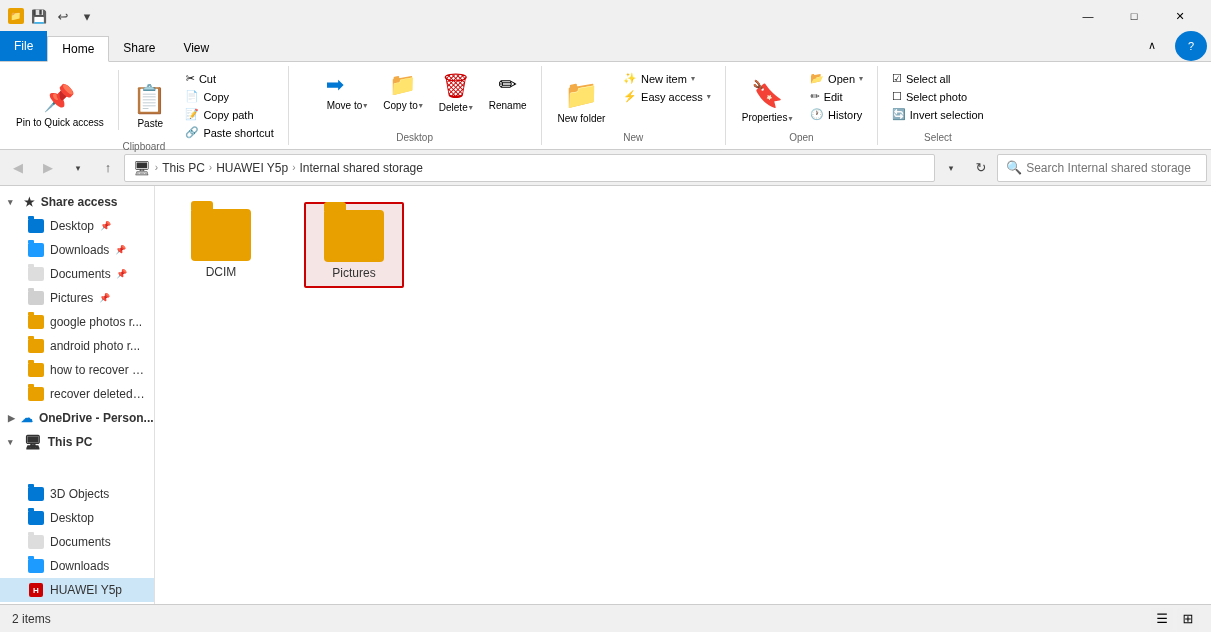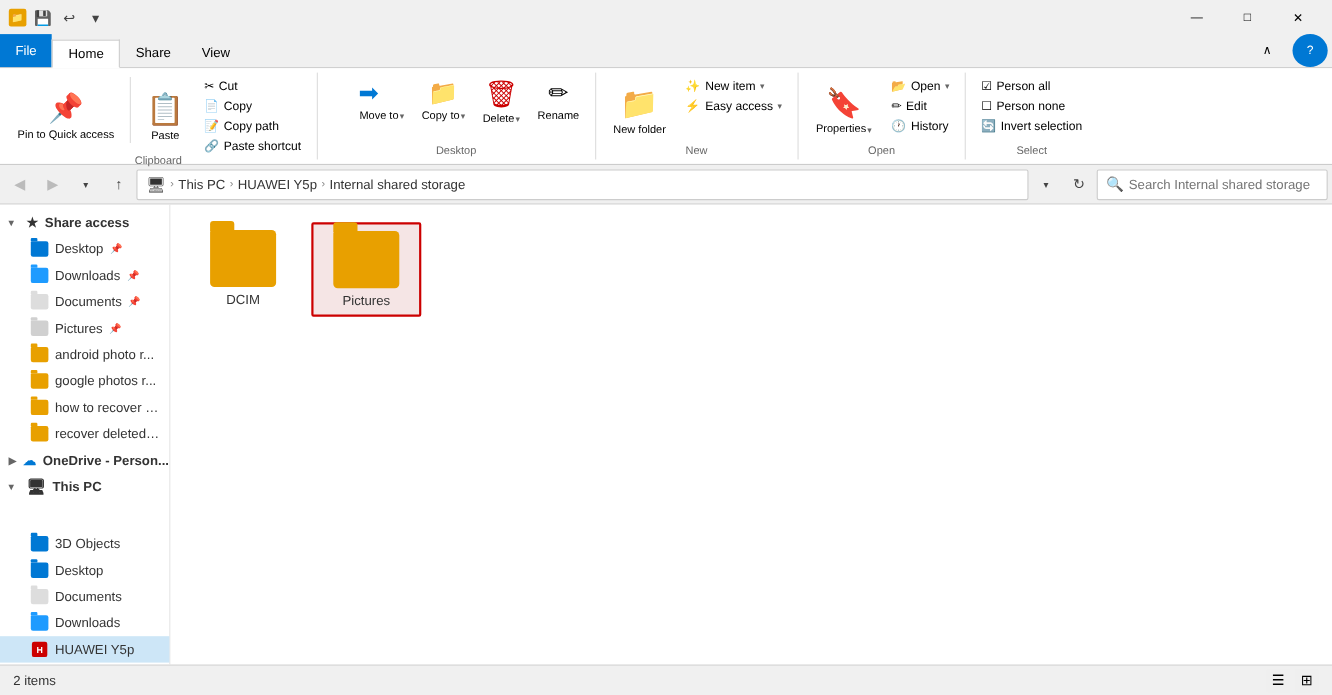--- a/index.html
+++ b/index.html
@@ -66,21 +66,21 @@
     .folder-icon-blue::before { content: ''; position: absolute; top: -3px; left: 0; width: 6px; height: 3px; background: #0078d4; border-radius: 1px 1px 0 0; }
     .folder-icon-dl { width: 16px; height: 14px; background: #1e9bff; border-radius: 1px 2px 2px 2px; position: relative; display: flex; align-items: center; justify-content: center; }
     .folder-icon-dl::before { content: ''; position: absolute; top: -3px; left: 0; width: 6px; height: 3px; background: #1e9bff; border-radius: 1px 1px 0 0; }
     .folder-icon-doc { width: 16px; height: 14px; background: #ddd; border-radius: 1px 2px 2px 2px; position: relative; display: flex; align-items: center; justify-content: center; }
     .folder-icon-doc::before { content: ''; position: absolute; top: -3px; left: 0; width: 6px; height: 3px; background: #ddd; border-radius: 1px 1px 0 0; }
     .folder-icon-pic { width: 16px; height: 14px; background: #d0d0d0; border-radius: 1px 2px 2px 2px; position: relative; }
     .folder-icon-pic::before { content: ''; position: absolute; top: -3px; left: 0; width: 6px; height: 3px; background: #d0d0d0; border-radius: 1px 1px 0 0; }
 
     
     .content { flex: 1; background: white; padding: 16px; display: flex; flex-direction: column; overflow: hidden; }
-    .file-grid { display: flex; flex-wrap: wrap; gap: 12px; align-content: flex-start; }
+    .file-grid { display: flex; flex-wrap: wrap; gap: 33px; align-content: flex-start; }
     .file-item { display: flex; flex-direction: column; align-items: center; gap: 4px; padding: 6px; cursor: pointer; border: 1px solid transparent; border-radius: 2px; width: 100px; }
     .file-item.selected { background: #cde6f7; border: 2px solid #e00; }
     .big-folder { width: 60px; height: 52px; background: #e8a000; border-radius: 2px 4px 4px 4px; position: relative; }
     .big-folder::before { content: ''; position: absolute; top: -8px; left: 0; width: 22px; height: 9px; background: #e8a000; border-radius: 3px 3px 0 0; }
     .file-name { font-size: 12px; color: #333; text-align: center; }
 
     
     .status-bar { height: 28px; background: #f0f0f0; border-top: 1px solid #ccc; display: flex; align-items: center; padding: 0 12px; justify-content: space-between; font-size: 12px; color: #333; }
     .status-bar-right { display: flex; gap: 4px; }
     .view-btn { width: 22px; height: 22px; display: flex; align-items: center; justify-content: center; cursor: pointer; border: 1px solid transparent; border-radius: 2px; font-size: 13px; }
@@ -235,25 +235,25 @@
       </div>
     </div>
     <div class="ribbon-group-label">Open</div>
   </div>
 
   <div class="ribbon-group" style="border-right:none;">
     <div class="ribbon-group-content">
       <div class="ribbon-col">
         <button class="ribbon-btn-sm">
           <span>☑</span>
-          <span>Person all</span>
+          <span>Select all</span>
         </button>
         <button class="ribbon-btn-sm">
           <span>☐</span>
-          <span>Person none</span>
+          <span>Select photo</span>
         </button>
         <button class="ribbon-btn-sm">
           <span>🔄</span>
           <span>Invert selection</span>
         </button>
       </div>
     </div>
     <div class="ribbon-group-label">Select</div>
   </div>
 </div>
@@ -315,27 +315,27 @@
         <span class="item-icon">
             <div class="folder-icon-pic"></div>
           </span>
         <span class="item-label">Pictures</span>
         <span class="pin-icon">📌</span>
       </div>
       <div class="sidebar-item" style="padding-left:28px;">
         <span class="item-icon">
             <div class="folder-icon"></div>
           </span>
+        <span class="item-label">google photos r...</span>
+      </div>
+      <div class="sidebar-item" style="padding-left:28px;">
+        <span class="item-icon">
+            <div class="folder-icon"></div>
+          </span>
         <span class="item-label">android photo r...</span>
-      </div>
-      <div class="sidebar-item" style="padding-left:28px;">
-        <span class="item-icon">
-            <div class="folder-icon"></div>
-          </span>
-        <span class="item-label">google photos r...</span>
       </div>
       <div class="sidebar-item" style="padding-left:28px;">
         <span class="item-icon">
             <div class="folder-icon"></div>
           </span>
         <span class="item-label">how to recover e...</span>
       </div>
       <div class="sidebar-item" style="padding-left:28px;">
         <span class="item-icon">
             <div class="folder-icon"></div>

